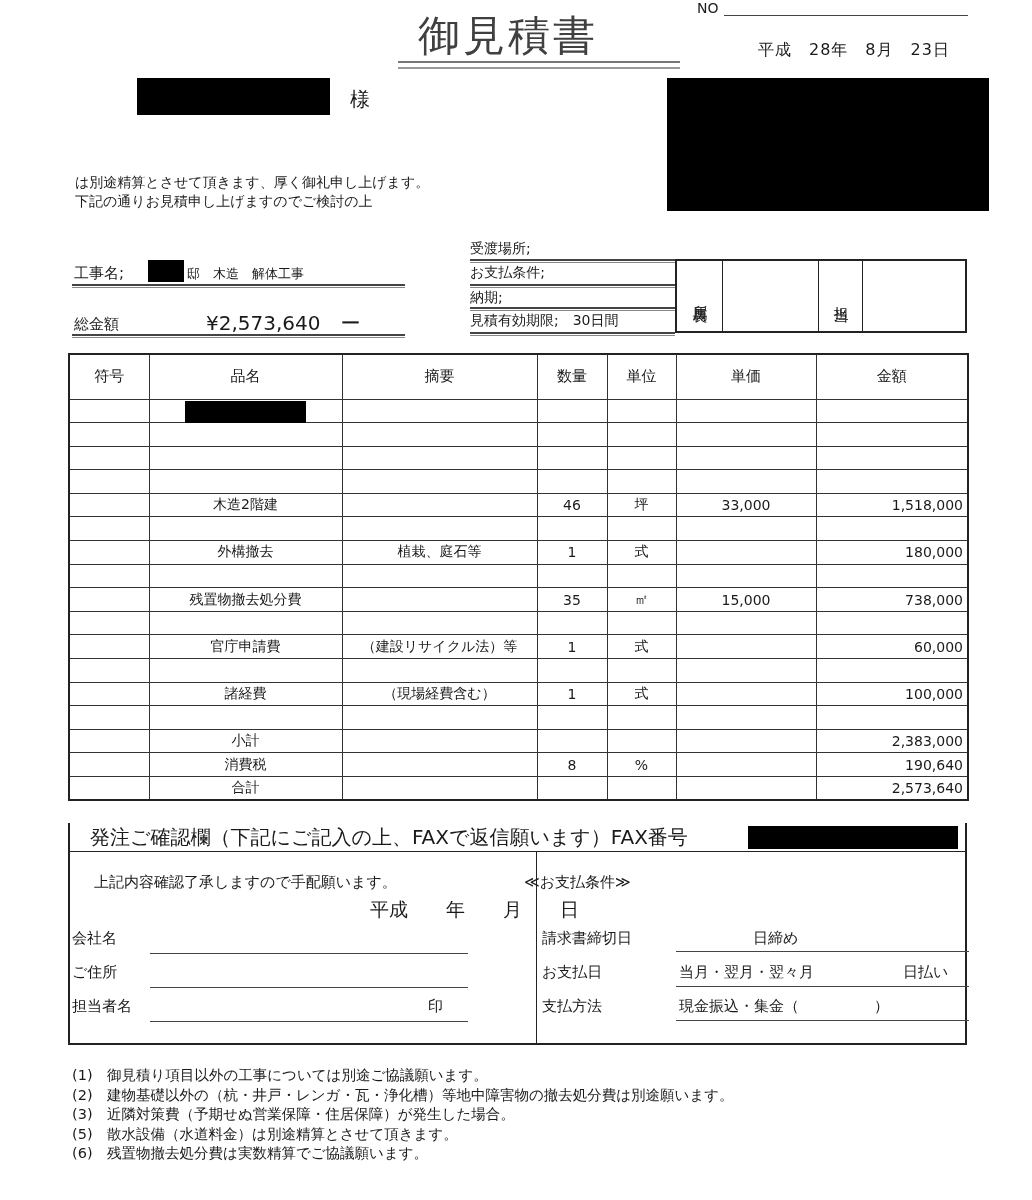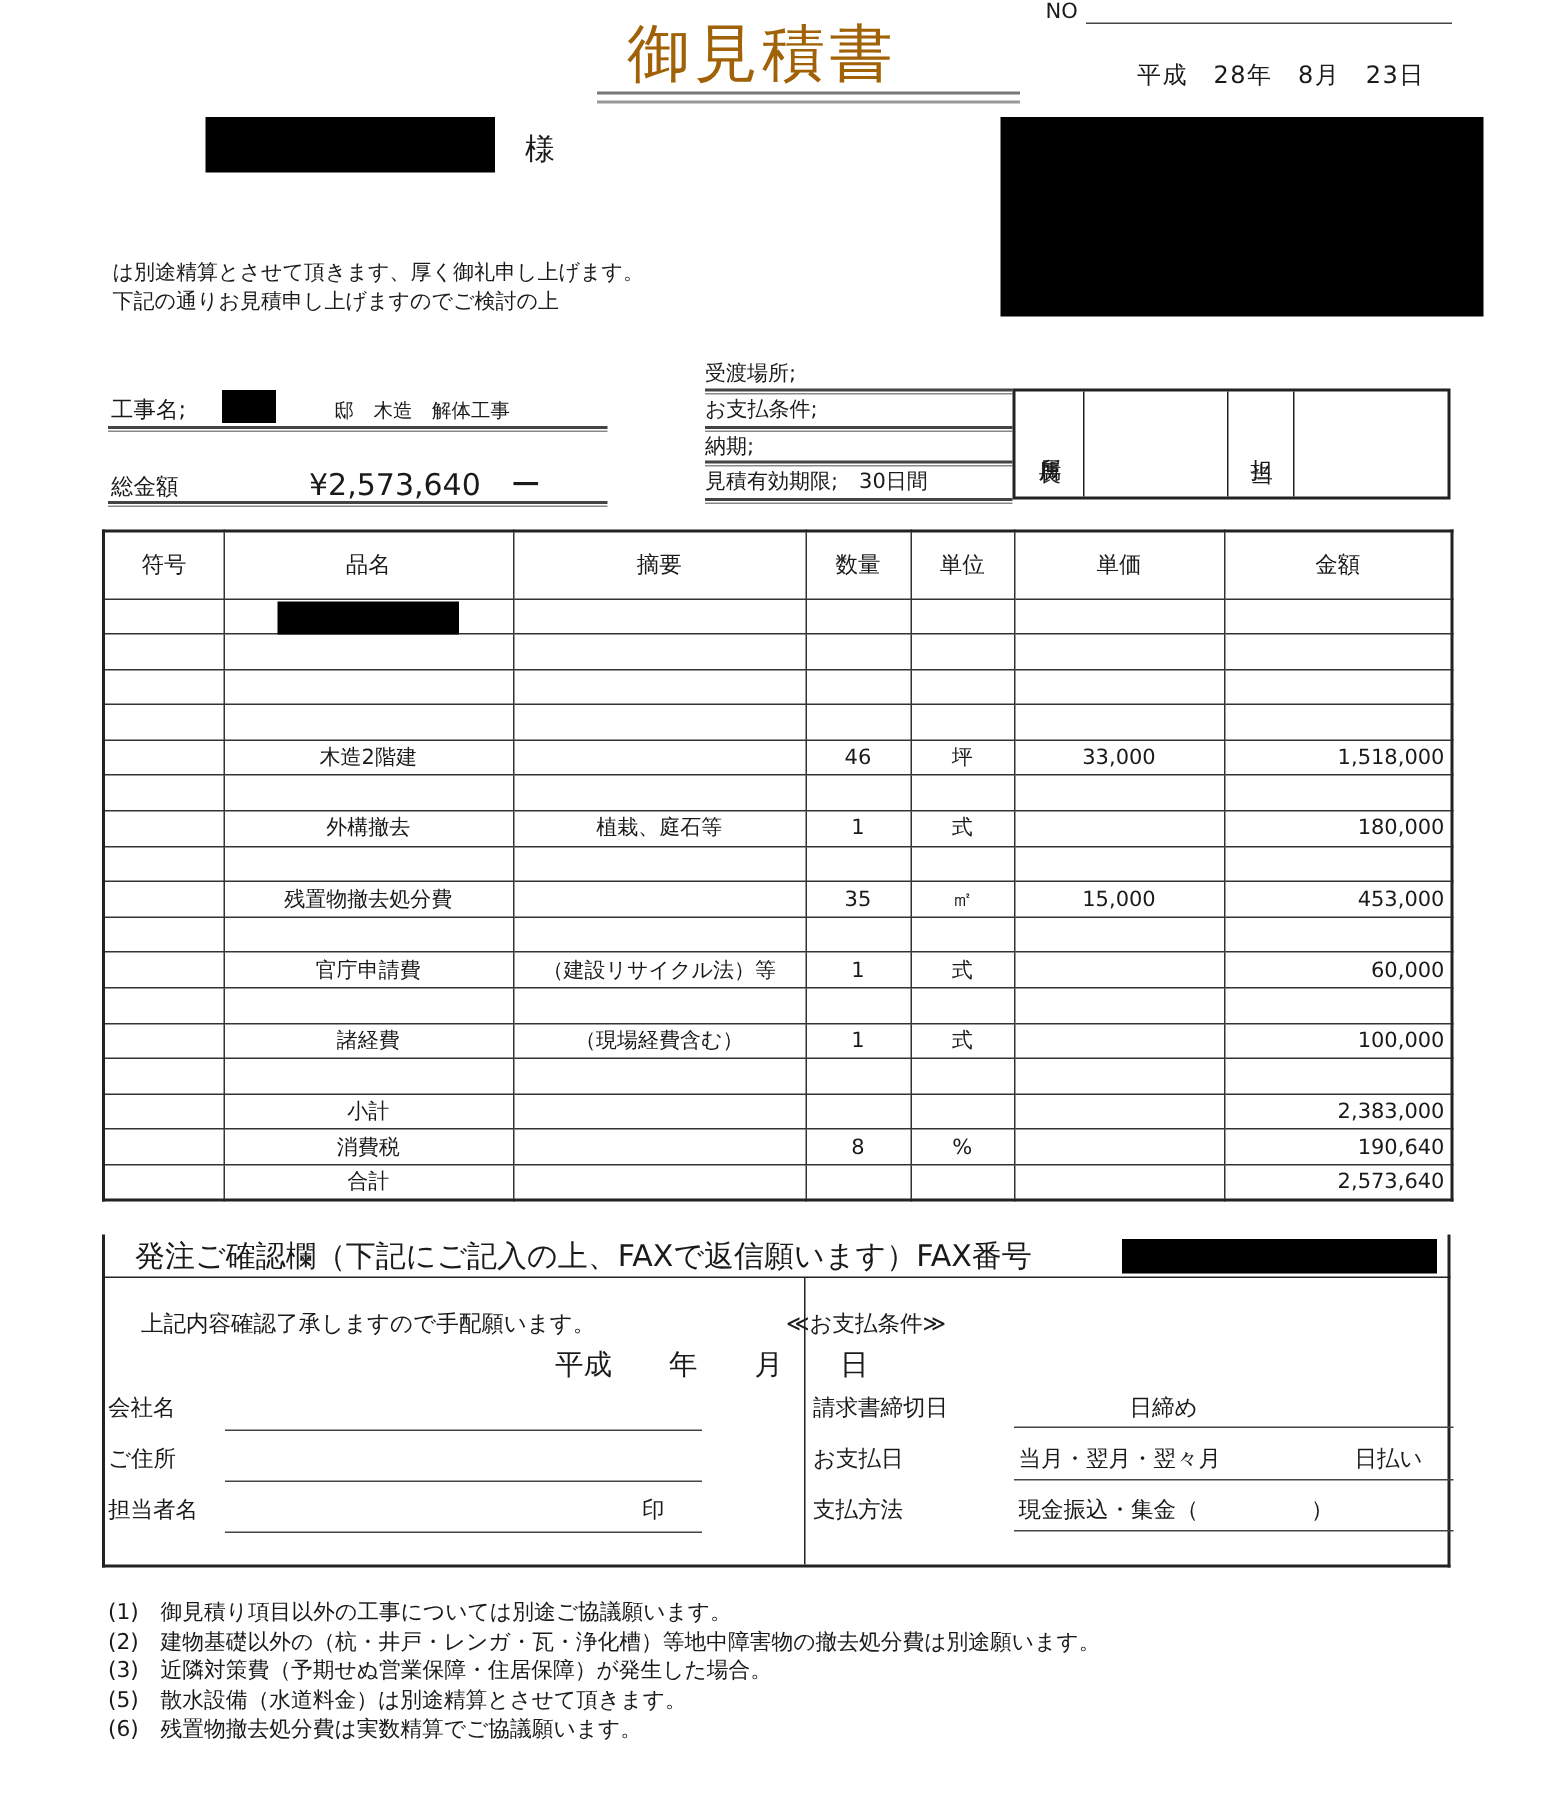--- a/index.html
+++ b/index.html
@@ -1,20 +1,20 @@
 <!DOCTYPE html>
 <html><head>
 <meta charset="utf-8">
 <style>
   html, body { margin:0; padding:0; background:#ffffff; }
   body { width:1032px; height:1200px; position:relative; overflow:hidden;
          font-family:"DejaVu Sans", "Liberation Sans", sans-serif; color:#1a1a1a; }
   .abs { position:absolute; }
   .redact { position:absolute; background:#000; }
-  .title { left:418px; top:8px; font-size:42px; letter-spacing:3px; font-weight:400; color:#a16207; }
+  .title { left:418px; top:8px; font-size:42px; letter-spacing:3px; font-weight:400; color:#404040; }
   .title-rule { left:398px; top:61px; width:282px; height:4px; border-top:2px solid #777; border-bottom:2px solid #999; }
   .no-label { left:697px; top:0px; font-size:14px; }
   .no-line { left:724px; top:15px; width:244px; border-bottom:1.5px solid #444; }
   .date { left:758px; top:40px; font-size:16px; letter-spacing:1px; }
   .sama { left:350px; top:86px; font-size:20px; }
   .greeting { left:75px; top:173px; font-size:14px; line-height:19px; }
   .info-label { font-size:15px; }
   .hr2 { position:absolute; border-top:2px solid #444; border-bottom:1px solid #888; height:1px; }
   .approval { position:absolute; left:675px; top:259px; width:292px; height:74px; border:2px solid #222; box-sizing:border-box; display:flex; }
   .approval div { box-sizing:border-box; border-right:1.5px solid #222; height:100%; }
@@ -46,21 +46,21 @@
 <div class="abs sama">様</div>
 <div class="redact" style="left:667px;top:78px;width:322px;height:133px;"></div>
 
 <div class="greeting abs">
   <div>は別途精算とさせて頂きます、厚く御礼申し上げます。</div>
   <div>下記の通りお見積申し上げますのでご検討の上</div>
 </div>
 
 <div class="abs info-label" style="left:74px;top:264px;">工事名;</div>
 <div class="redact" style="left:148px;top:260px;width:36px;height:22px;"></div>
-<div class="abs" style="left:187px;top:265px;font-size:13px;margin-left:36px;">邸　木造　解体工事</div>
+<div class="abs" style="left:187px;top:265px;font-size:13px;">邸　木造　解体工事</div>
 <div class="hr2" style="left:72px;top:284px;width:333px;"></div>
 
 <div class="abs info-label" style="left:74px;top:315px;">総金額</div>
 <div class="abs" style="left:206px;top:310px;font-size:20px;">¥2,573,640　ー</div>
 <div class="hr2" style="left:72px;top:334px;width:333px;"></div>
 
 <div class="cond-row" style="top:240px;">受渡場所;</div>
 <div class="hr2" style="left:470px;top:259px;width:205px;"></div>
 <div class="cond-row" style="top:264px;">お支払条件;</div>
 <div class="hr2" style="left:470px;top:284px;width:205px;"></div>
@@ -170,21 +170,21 @@
         <td class="c"></td>
         <td class="r"></td>
       </tr>
       <tr>
         <td class="c"></td>
         <td class="c">残置物撤去処分費</td>
         <td class="c"></td>
         <td class="c">35</td>
         <td class="c">㎡</td>
         <td class="c">15,000</td>
-        <td class="r">453,000</td>
+        <td class="r">738,000</td>
       </tr>
       <tr>
         <td class="c"></td>
         <td class="c"></td>
         <td class="c"></td>
         <td class="c"></td>
         <td class="c"></td>
         <td class="c"></td>
         <td class="r"></td>
       </tr>

